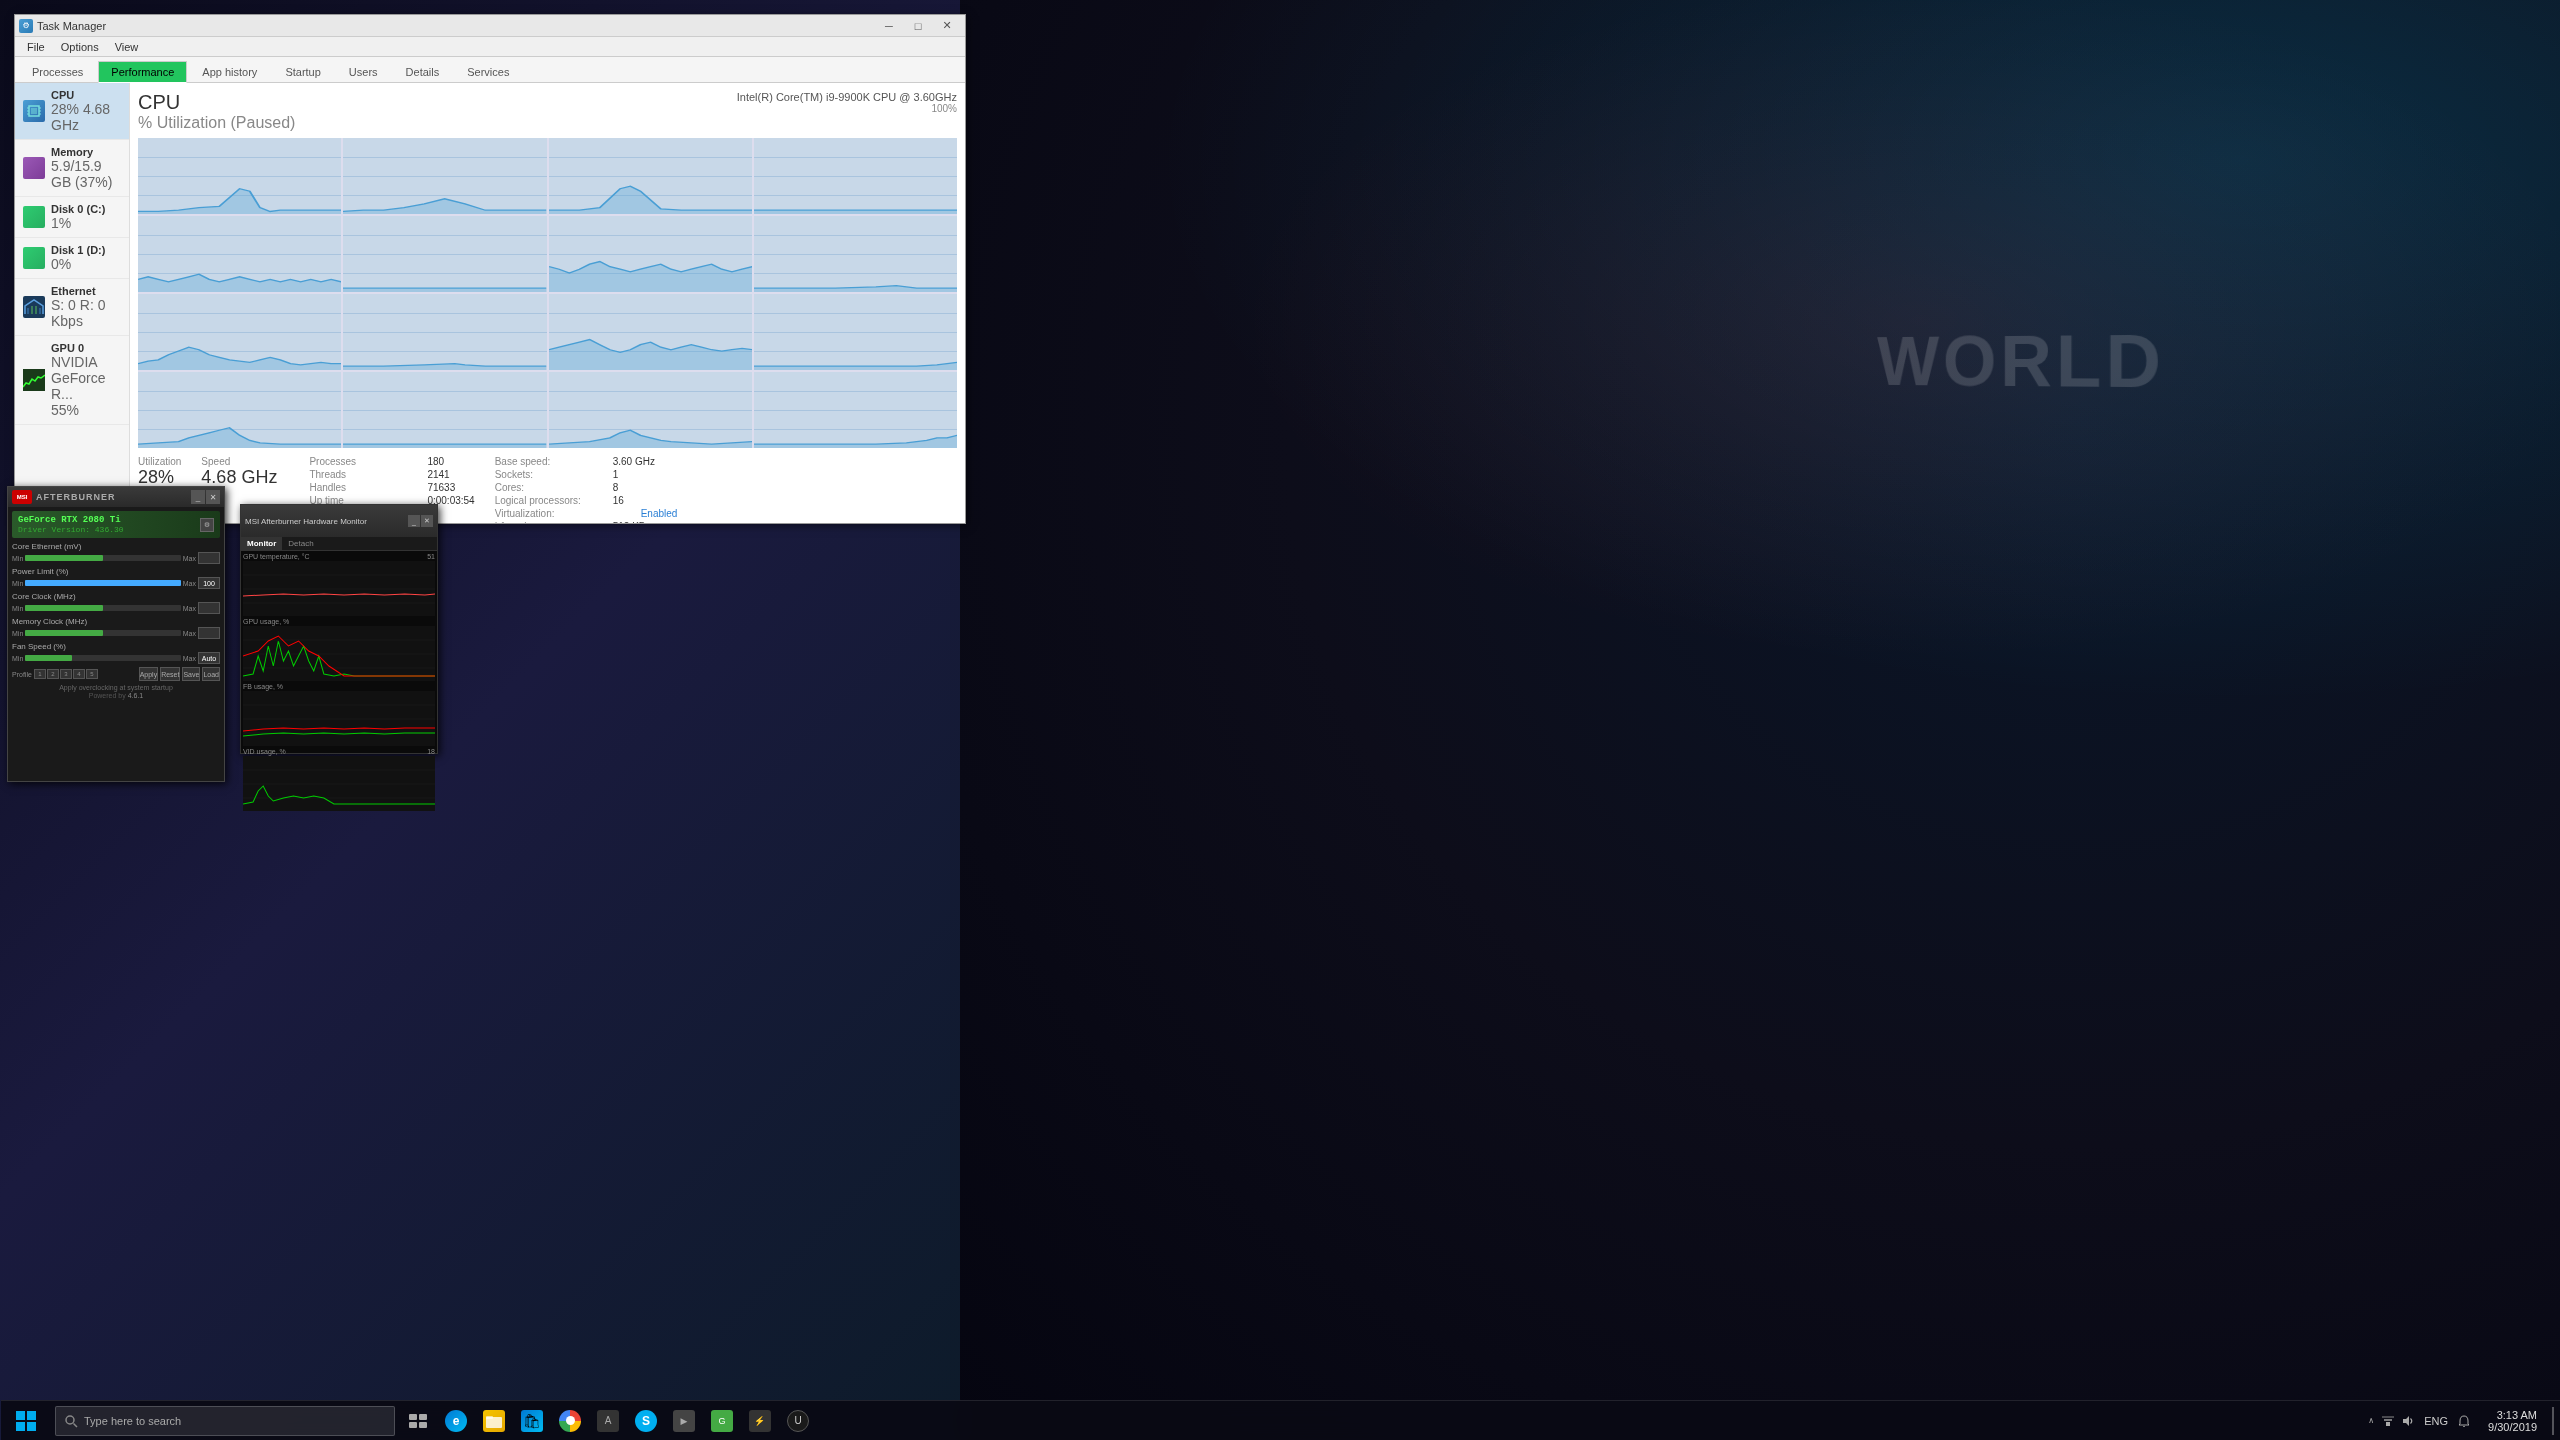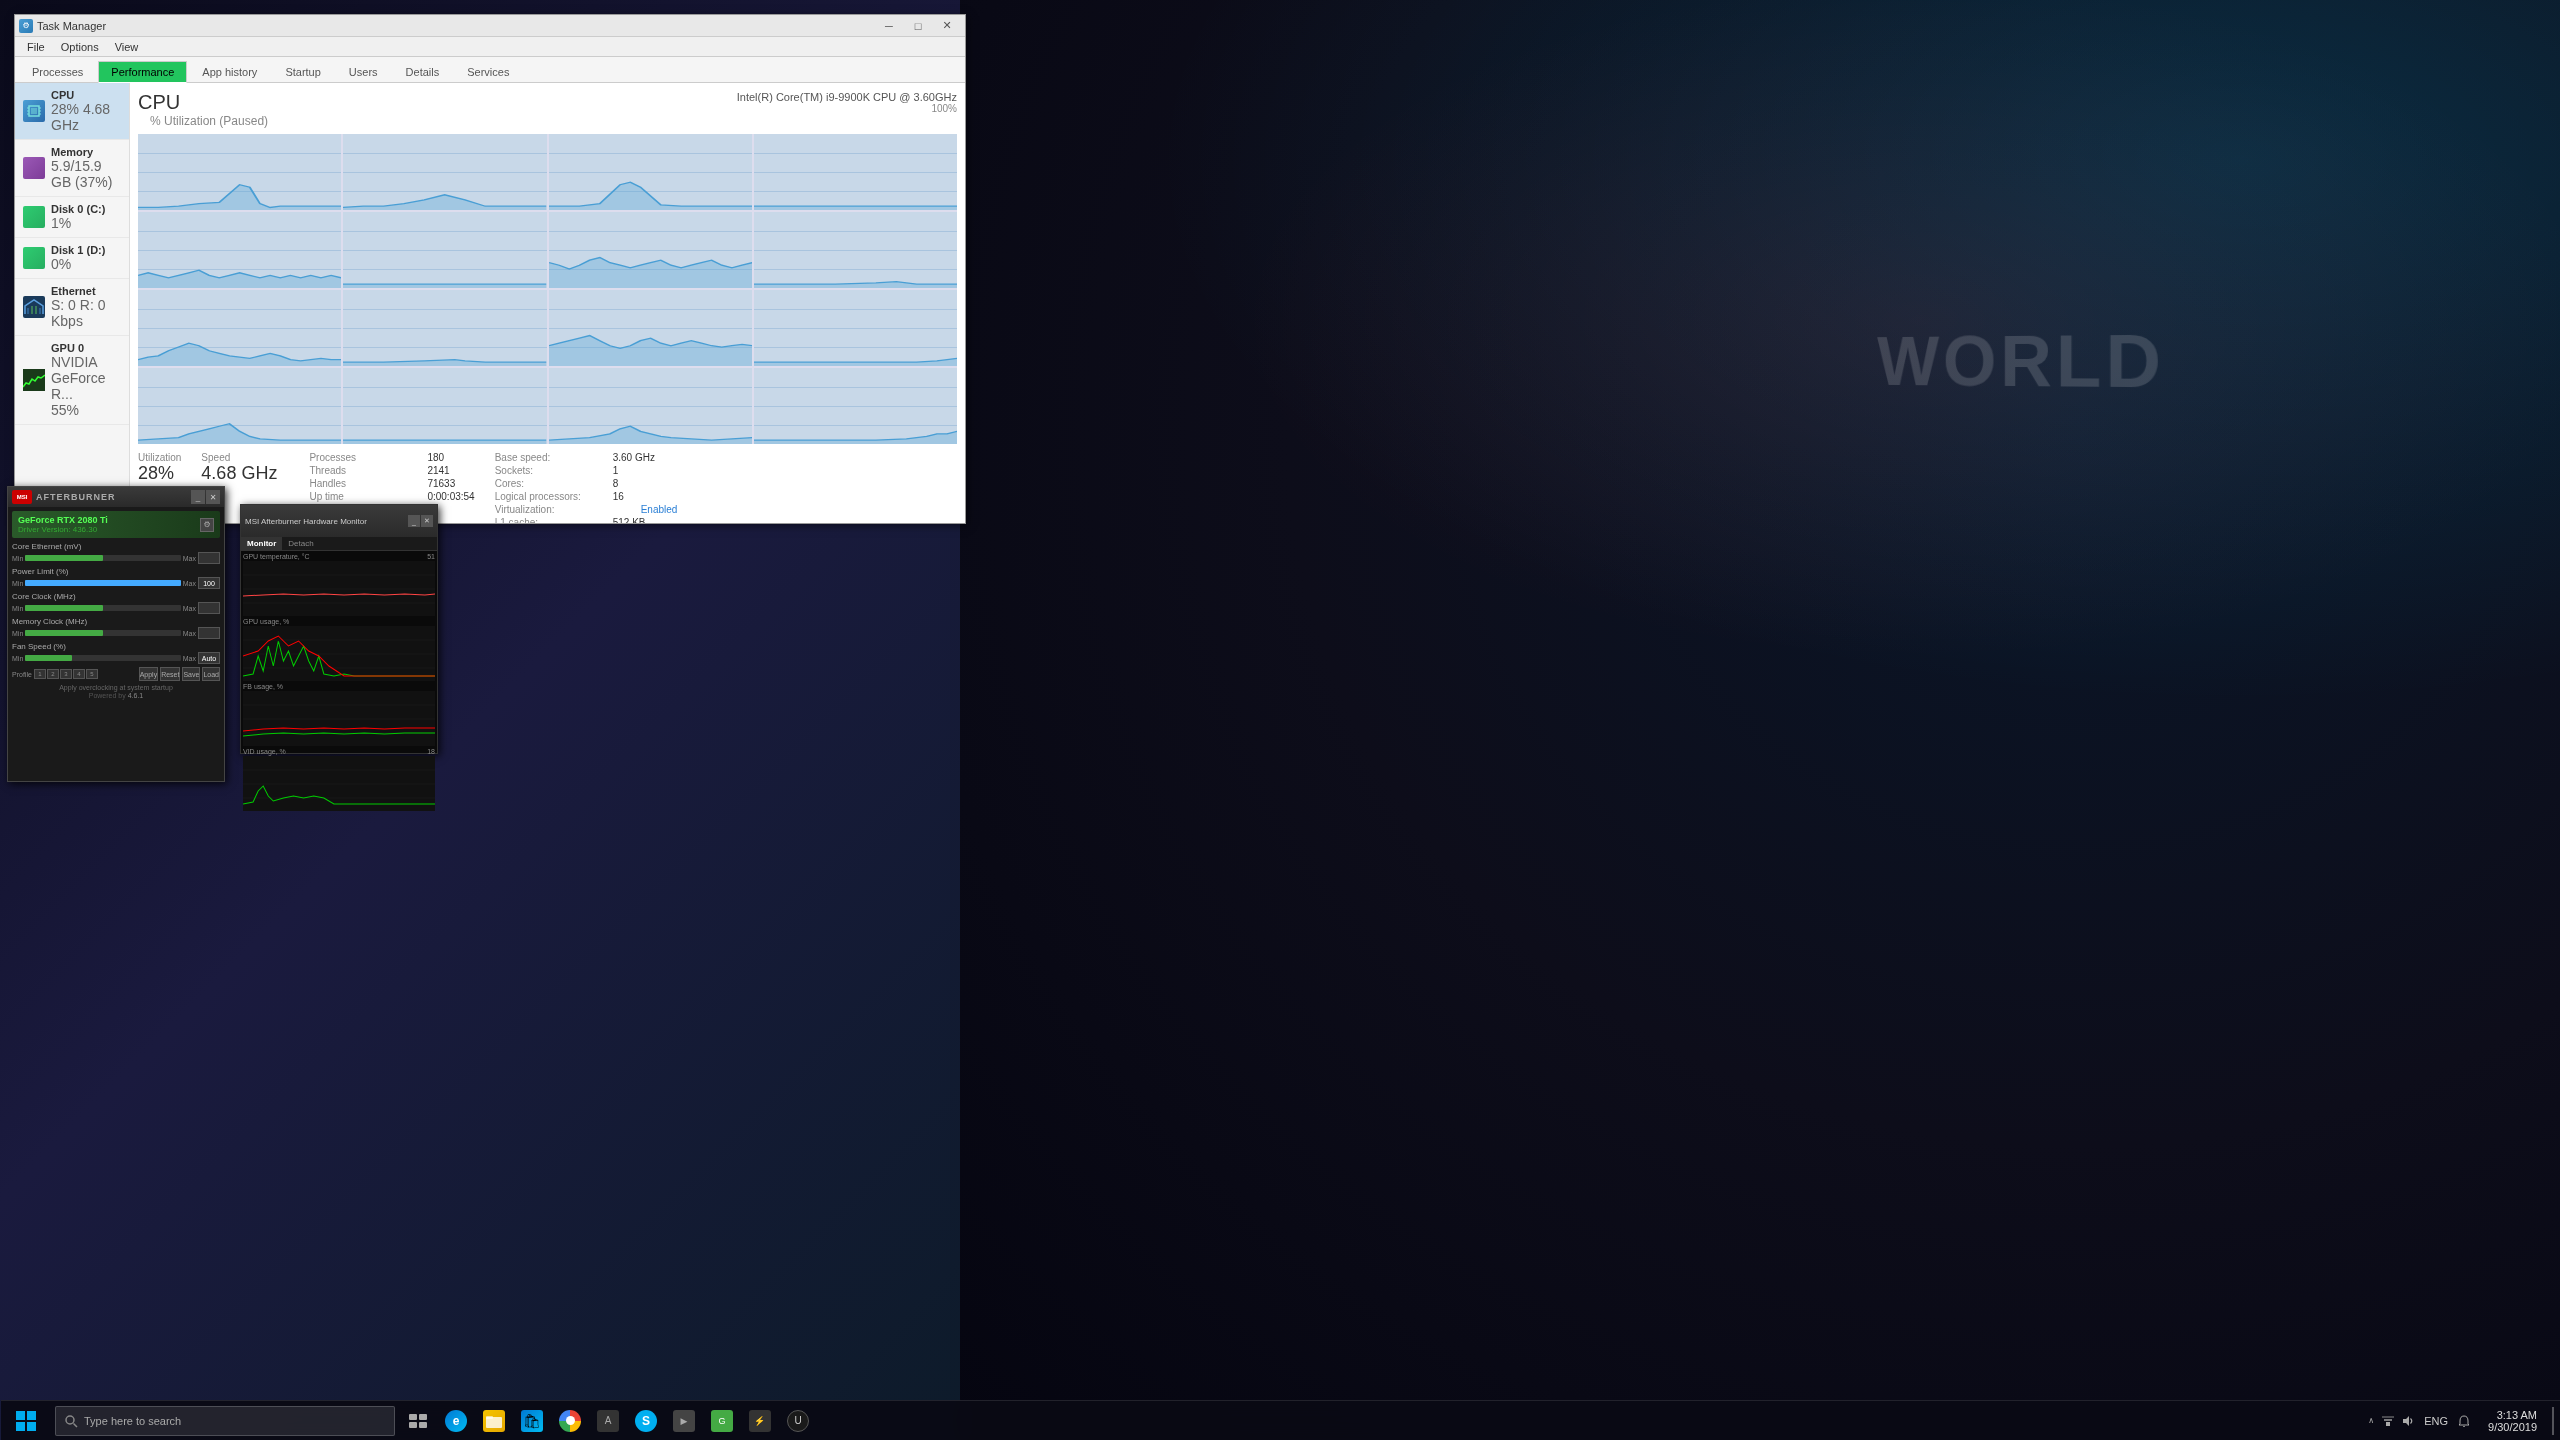--- a/index.html
+++ b/index.html
@@ -303,24 +303,23 @@
     }
 
     .bottom-stats {
       display: flex;
       gap: 32px;
       align-items: flex-start;
     }
 
     
     .util-header {
-      font-size: 12px;
+      font-size: 16px;
       color: #888;
       margin-bottom: 2px;
-      margin-left: 12px;
     }
 
     
     .afterburner {
       position: absolute;
       top: 486px;
       left: 7px;
       width: 218px;
       height: 296px;
       background: #1a1a1a;
@@ -383,20 +382,21 @@
 
     .ab-body {
       padding: 4px;
     }
 
     .ab-gpu-info {
       background: linear-gradient(to right, #2a5a2a, #1a3a1a);
       padding: 4px 6px;
       margin-bottom: 4px;
       border-radius: 2px;
+      font-family: Liberation Mono, monospace;
     }
 
     .ab-gpu-name {
       font-size: 9px;
       color: #5f5;
       font-weight: bold;
     }
 
     .ab-gpu-sub {
       font-size: 8px;

